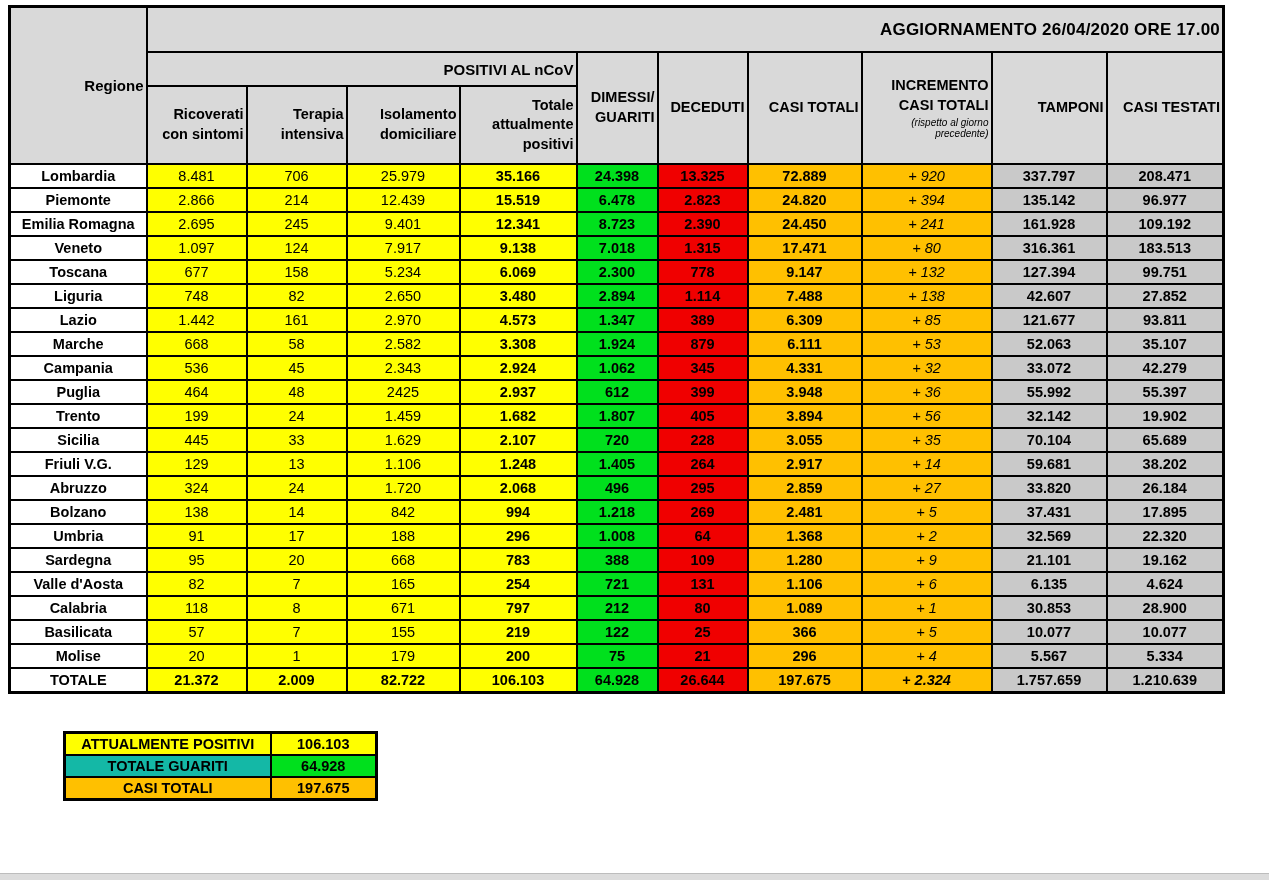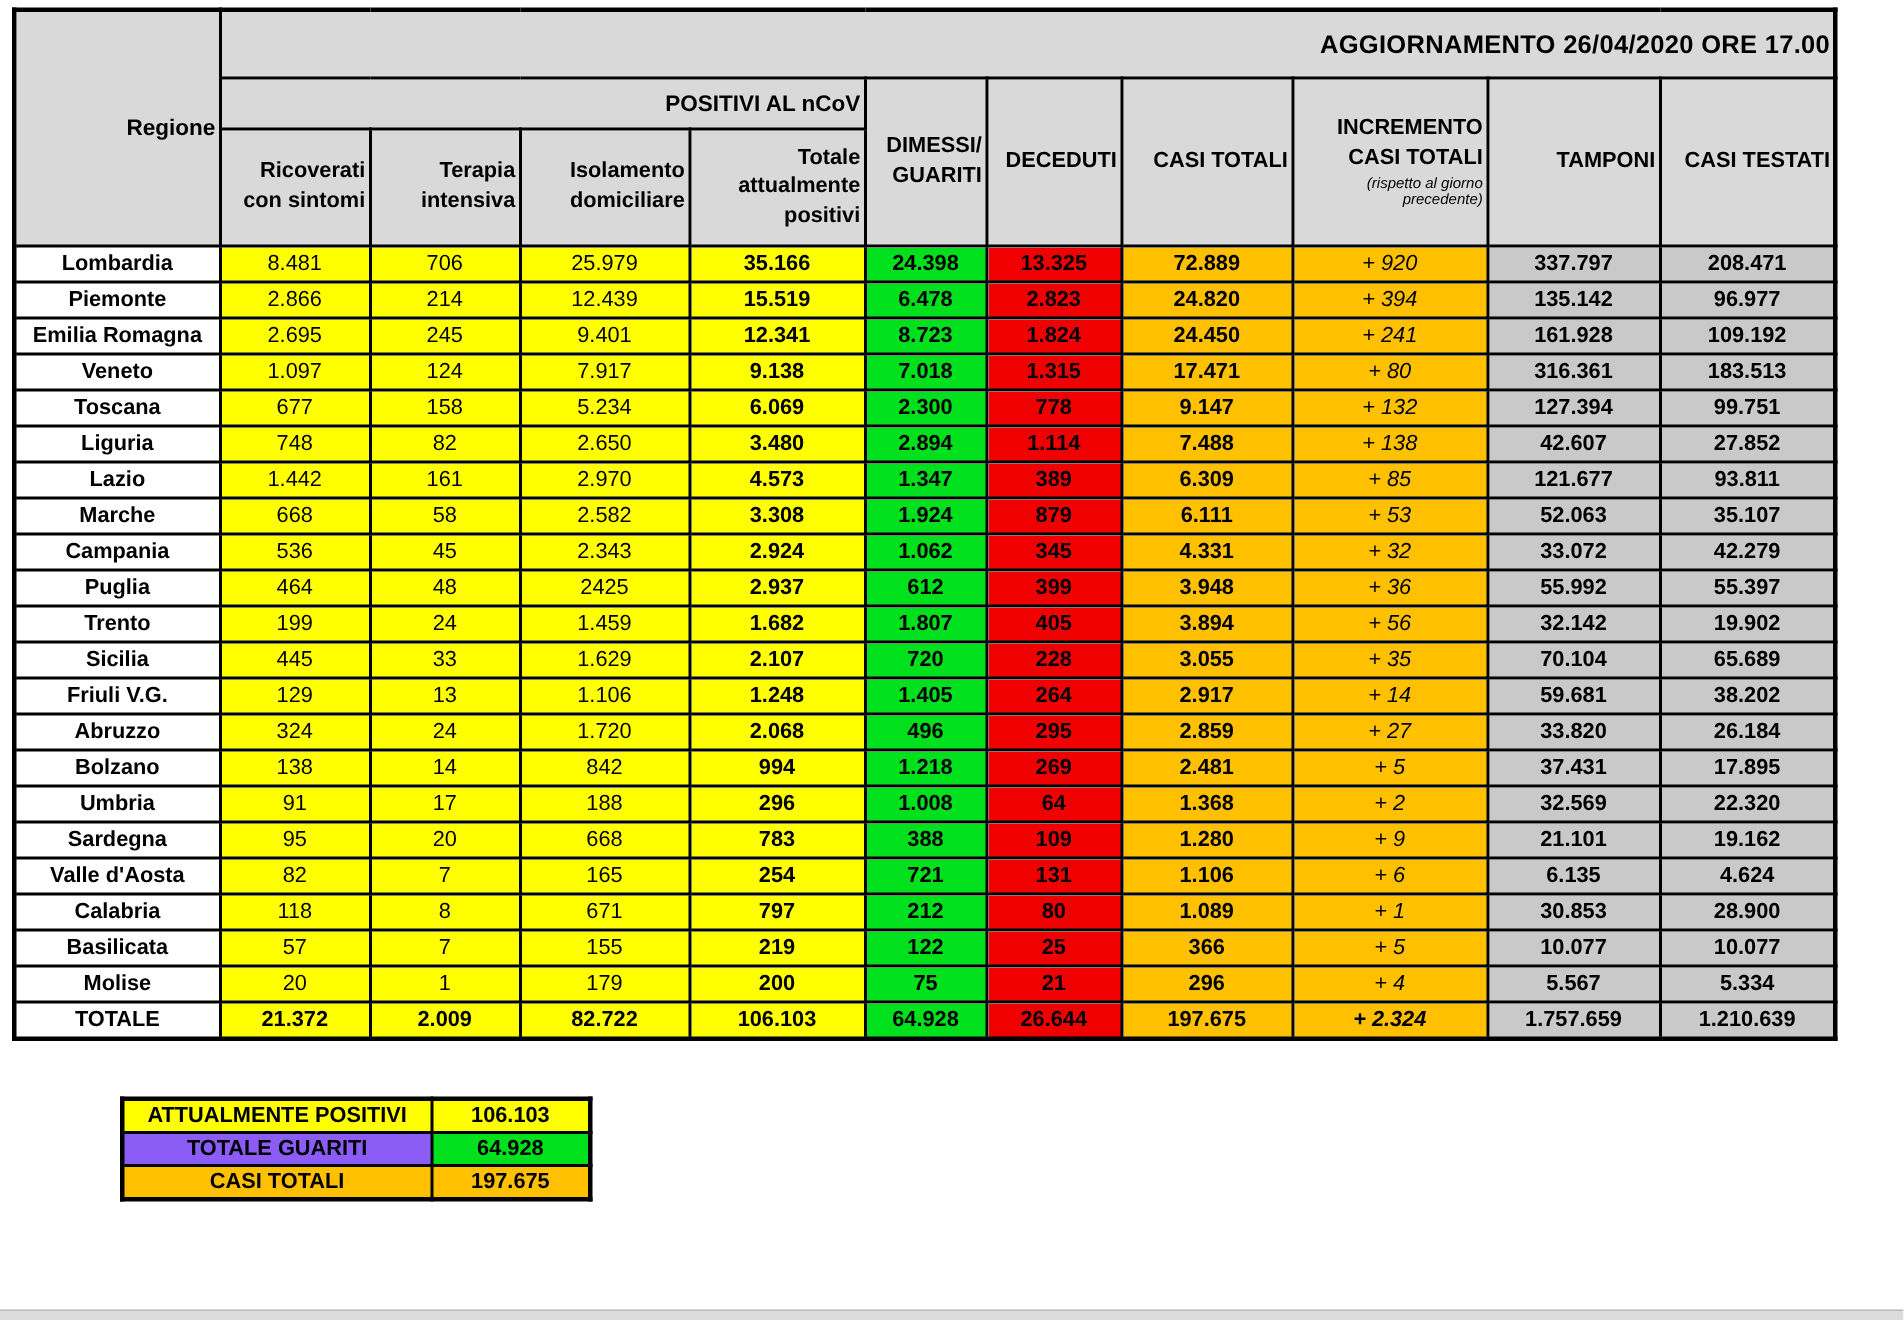--- a/index.html
+++ b/index.html
@@ -54,21 +54,21 @@
   td.cell-orange  { background: var(--orange, #FFC000);font-weight: bold; }
   td.cell-gray    { background: var(--cell-gray, #C9C9C9); font-weight: bold; }
   td.cell-bold    { font-weight: bold; }
   td.cell-inc     { font-style: italic; font-weight: normal; }
   tr.total-row td { font-weight: bold; height: 24px; }
   tr.total-row td.cell-inc { font-weight: bold; }
   
   table.summary {
     border-collapse: collapse;
     table-layout: fixed;
-    margin: 37px 0 0 80px;
+    margin: 37px 0 0 63px;
     border: 3px solid #000;
   }
   table.summary td {
     border: 2px solid #000;
     height: 20px;
     text-align: center;
     font-weight: bold;
     font-size: 14.5px;
     color: #000;
     padding: 0 2px;
@@ -150,21 +150,21 @@
         <td class="cell-gray">135.142</td>
         <td class="cell-gray">96.977</td>
       </tr>
       <tr>
         <td class="region-name">Emilia Romagna</td>
         <td class="cell-yellow">2.695</td>
         <td class="cell-yellow">245</td>
         <td class="cell-yellow">9.401</td>
         <td class="cell-yellow cell-bold">12.341</td>
         <td class="cell-green">8.723</td>
-        <td class="cell-red">1.824</td>
+        <td class="cell-red">2.390</td>
         <td class="cell-orange">24.450</td>
         <td class="cell-orange cell-inc">+ 241</td>
         <td class="cell-gray">161.928</td>
         <td class="cell-gray">109.192</td>
       </tr>
       <tr>
         <td class="region-name">Veneto</td>
         <td class="cell-yellow">1.097</td>
         <td class="cell-yellow">124</td>
         <td class="cell-yellow">7.917</td>
@@ -417,21 +417,21 @@
   <colgroup>
     <col style="width:206px">
       <col style="width:106px">
   </colgroup>
   <tbody id="summary-tbody">
       <tr>
         <td style="background: rgb(255, 255, 0);">ATTUALMENTE POSITIVI</td>
         <td style="background: rgb(255, 255, 0);">106.103</td>
       </tr>
       <tr>
-        <td style="background: #8b5cf6; text-align: center;">TOTALE GUARITI</td>
+        <td style="background: #14b8a6; text-align: center;">TOTALE GUARITI</td>
         <td style="background: rgb(0, 224, 29);">64.928</td>
       </tr>
       <tr>
         <td style="background: rgb(255, 192, 0);">CASI TOTALI</td>
         <td style="background: rgb(255, 192, 0);">197.675</td>
       </tr>
     </tbody>
 </table>
 
 <div class="bottom-strip"></div>

